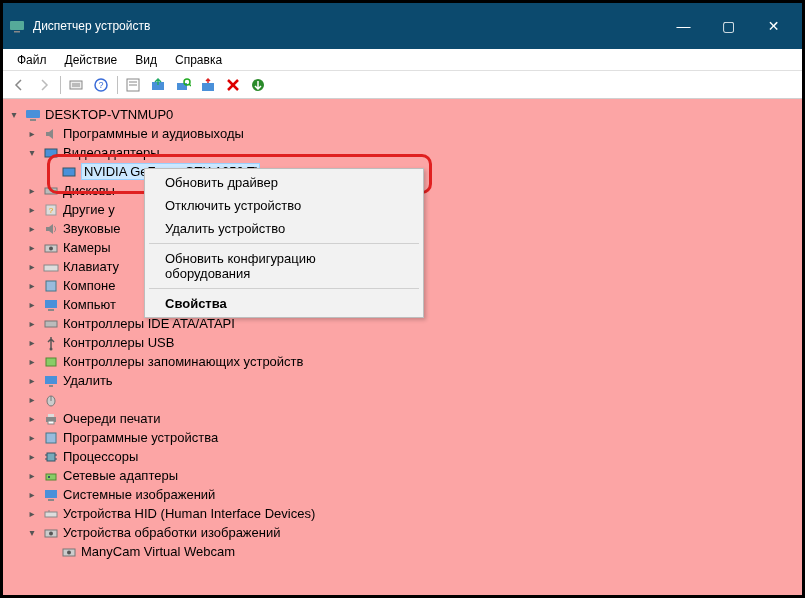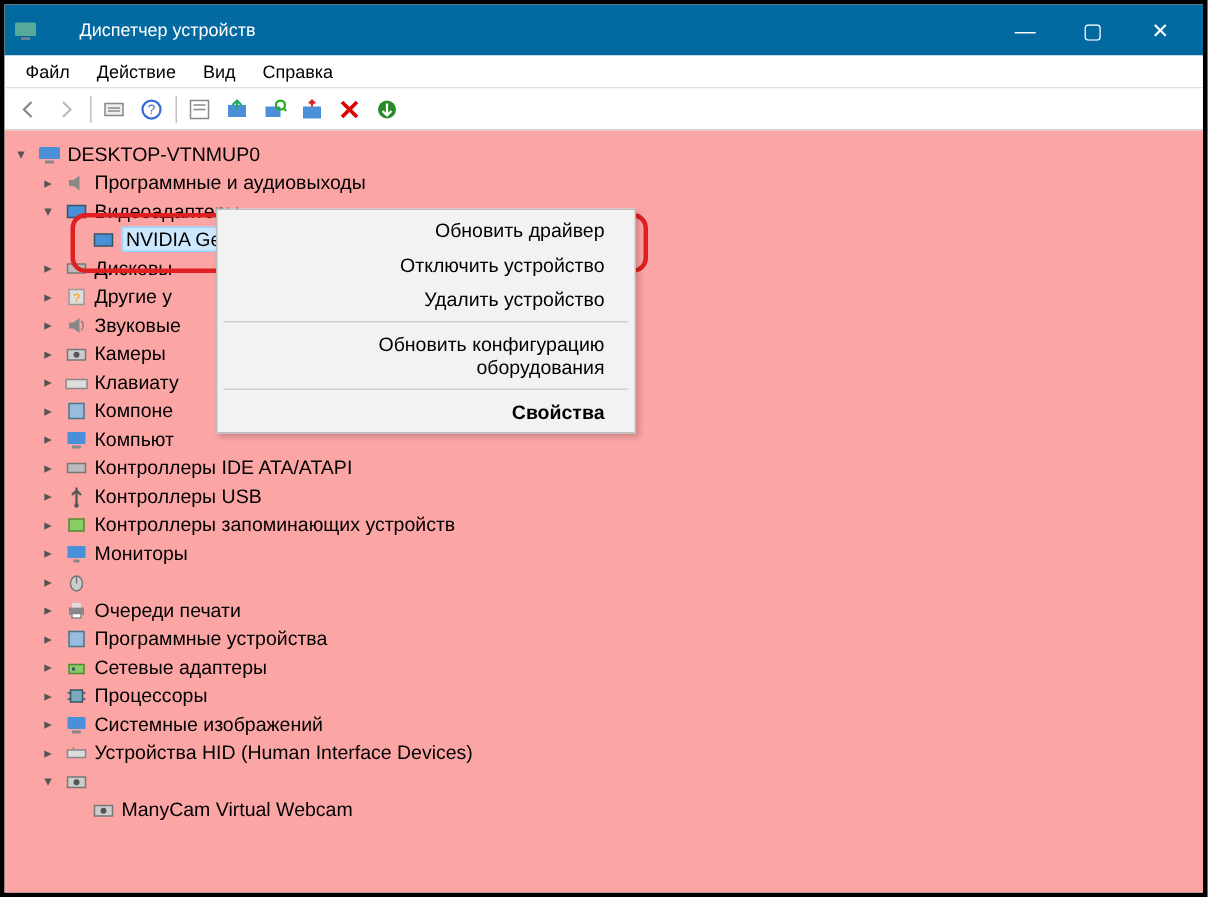--- a/index.html
+++ b/index.html
@@ -1,17 +1,17 @@
 <!DOCTYPE html>
 <html><head>
 <meta charset="utf-8">
 <style>
 * { box-sizing: border-box; margin: 0; padding: 0; font-family: "Segoe UI", Tahoma, sans-serif; }
 body { background: #fff; width: 805px; height: 598px; border: 3px solid #000; overflow: hidden; }
-.titlebar { background: #0369a1; color: #fff; height: 34px; display: flex; align-items: center; padding: 0 6px; font-size: 12px; gap: 20px; }
+.titlebar { background: #0c4a6e; color: #fff; height: 46px; display: flex; align-items: center; padding: 0 6px; font-size: 12px; }
 .titlebar .app-icon { width: 16px; height: 16px; margin-right: 8px; display:inline-block; }
 .titlebar .title { flex: 1; }
 .titlebar .winbtns { display: flex; }
 .titlebar .winbtns div { width: 45px; height: 30px; display:flex; align-items:center; justify-content:center; color:#fff; font-size:14px; }
 .menubar { background:#fff; height: 22px; border-bottom: 1px solid #e0e0e0; display:flex; padding: 2px 6px; font-size:12px; gap:2px; }
 .menubar div { padding: 2px 8px; }
 .toolbar { background:#fff; height: 28px; border-bottom:1px solid #d0d0d0; display:flex; align-items:center; padding: 2px 4px; gap:1px; }
 .tbtn { width:24px; height:24px; display:flex; align-items:center; justify-content:center; border:1px solid transparent; }
 .tbtn.sep { width:6px; border:none; }
 .tbtn.sep::after { content:""; width:1px; height:18px; background:#c0c0c0; display:block; }
@@ -272,21 +272,21 @@
   </div>
 
   <div class="tree-row" style="padding-left:18px">
     <span class="chevron closed"></span>
     <span class="node-icon">
         <svg viewBox="0 0 16 16">
           <rect x="2" y="3" width="12" height="8" fill="#4a90d9"></rect>
           <rect x="6" y="12" width="4" height="2" fill="#888"></rect>
         </svg>
       </span>
-    <span class="node-label">Мониторы</span>
+    <span class="node-label">Удалить</span>
   </div>
 
   <div class="tree-row" style="padding-left:18px">
     <span class="chevron closed"></span>
     <span class="node-icon">
         <svg viewBox="0 0 16 16">
           <ellipse cx="8" cy="9" rx="4" ry="5" fill="#ccc" stroke="#777"></ellipse>
           <line x1="8" y1="4" x2="8" y2="9" stroke="#777"></line>
         </svg>
       </span>
@@ -305,51 +305,51 @@
   </div>
 
   <div class="tree-row" style="padding-left:18px">
     <span class="chevron closed"></span>
     <span class="node-icon">
         <svg viewBox="0 0 16 16">
           <rect x="3" y="3" width="10" height="10" fill="#9bd" stroke="#478"></rect>
         </svg>
       </span>
     <span class="node-label">Программные устройства</span>
-  </div>
-
-  <div class="tree-row" style="padding-left:18px">
-    <span class="chevron closed"></span>
-    <span class="node-icon">
-        <svg viewBox="0 0 16 16">
-          <rect x="3" y="6" width="10" height="6" fill="#8c6" stroke="#583"></rect>
-          <rect x="5" y="8" width="2" height="2" fill="#356"></rect>
-        </svg>
-      </span>
-    <span class="node-label">Сетевые адаптеры</span>
   </div>
 
   <div class="tree-row" style="padding-left:18px">
     <span class="chevron closed"></span>
     <span class="node-icon">
         <svg viewBox="0 0 16 16">
           <rect x="4" y="4" width="8" height="8" fill="#7ab" stroke="#356"></rect>
           <line x1="2" y1="6" x2="4" y2="6" stroke="#356"></line>
           <line x1="2" y1="10" x2="4" y2="10" stroke="#356"></line>
           <line x1="12" y1="6" x2="14" y2="6" stroke="#356"></line>
           <line x1="12" y1="10" x2="14" y2="10" stroke="#356"></line>
         </svg>
       </span>
     <span class="node-label">Процессоры</span>
   </div>
 
   <div class="tree-row" style="padding-left:18px">
     <span class="chevron closed"></span>
     <span class="node-icon">
         <svg viewBox="0 0 16 16">
+          <rect x="3" y="6" width="10" height="6" fill="#8c6" stroke="#583"></rect>
+          <rect x="5" y="8" width="2" height="2" fill="#356"></rect>
+        </svg>
+      </span>
+    <span class="node-label">Сетевые адаптеры</span>
+  </div>
+
+  <div class="tree-row" style="padding-left:18px">
+    <span class="chevron closed"></span>
+    <span class="node-icon">
+        <svg viewBox="0 0 16 16">
           <rect x="2" y="3" width="12" height="8" fill="#4a90d9"></rect>
           <rect x="5" y="12" width="6" height="2" fill="#888"></rect>
         </svg>
       </span>
     <span class="node-label">Системные изображений</span>
   </div>
 
   <div class="tree-row" style="padding-left:18px">
     <span class="chevron closed"></span>
     <span class="node-icon">
@@ -362,34 +362,35 @@
   </div>
 
   <div class="tree-row" style="padding-left:18px">
     <span class="chevron open"></span>
     <span class="node-icon">
         <svg viewBox="0 0 16 16">
           <rect x="2" y="5" width="12" height="7" fill="#ccc" stroke="#777"></rect>
           <circle cx="8" cy="8.5" r="2" fill="#555"></circle>
         </svg>
       </span>
+    <span class="node-label">Устройства обработки изображений</span>
   </div>
 
   <div class="tree-row" style="padding-left:36px">
     <span class="chevron none"></span>
     <span class="node-icon">
         <svg viewBox="0 0 16 16">
           <rect x="2" y="5" width="12" height="7" fill="#ccc" stroke="#777"></rect>
           <circle cx="8" cy="8.5" r="2" fill="#555"></circle>
         </svg>
       </span>
     <span class="node-label">ManyCam Virtual Webcam</span>
   </div>
 
-  <div class="ctxmenu" style="left:141px; top:52px;text-align:right;">
+  <div class="ctxmenu" style="left:141px; top:69px;">
     <div class="mitem">Обновить драйвер</div>
     <div class="mitem">Отключить устройство</div>
     <div class="mitem">Удалить устройство</div>
     <div class="msep"></div>
     <div class="mitem">Обновить конфигурацию оборудования</div>
     <div class="msep"></div>
     <div class="mitem bold">Свойства</div>
   </div>
 
   <div class="highlight-box" style="left:44px; top:55px; width:385px; height:40px;"></div>

